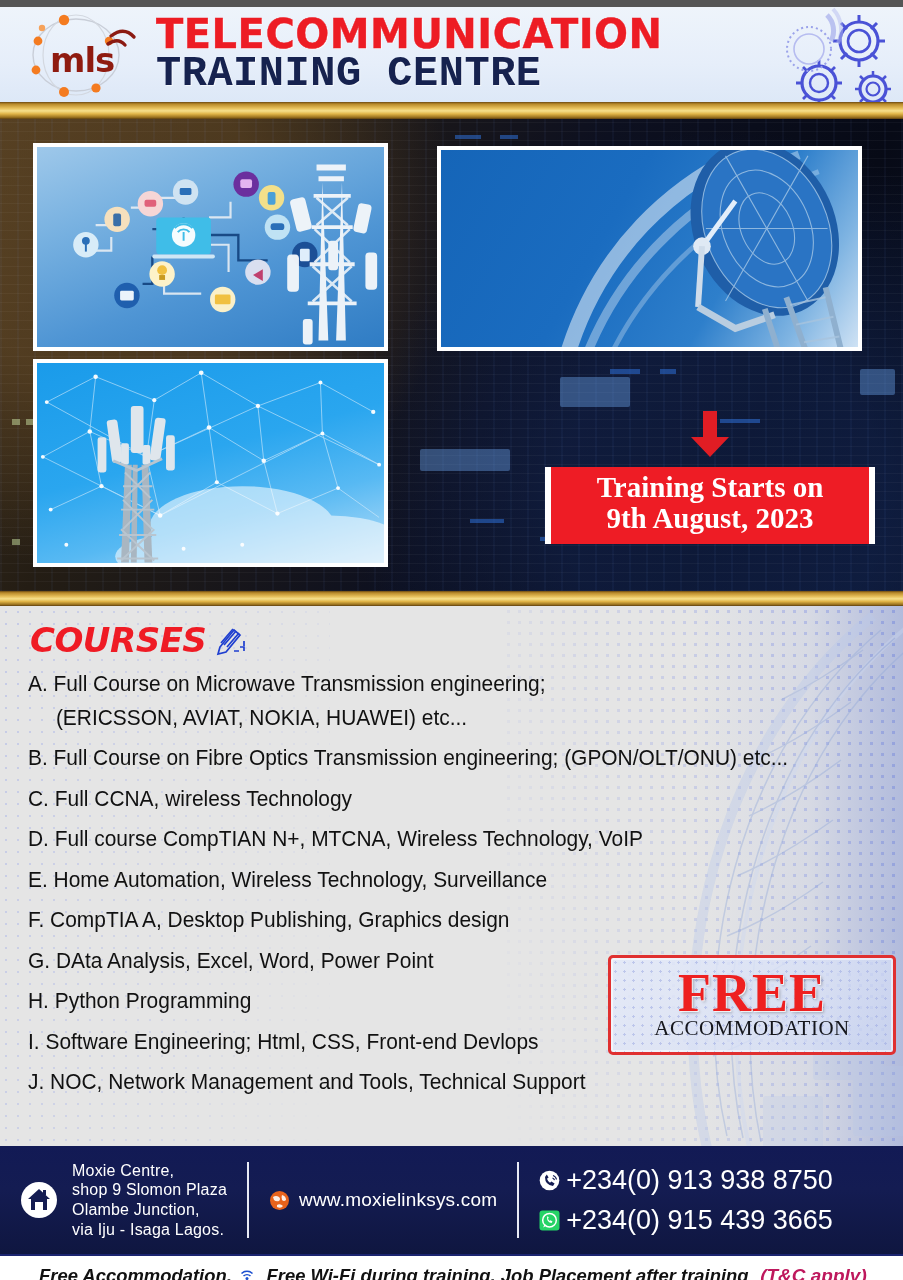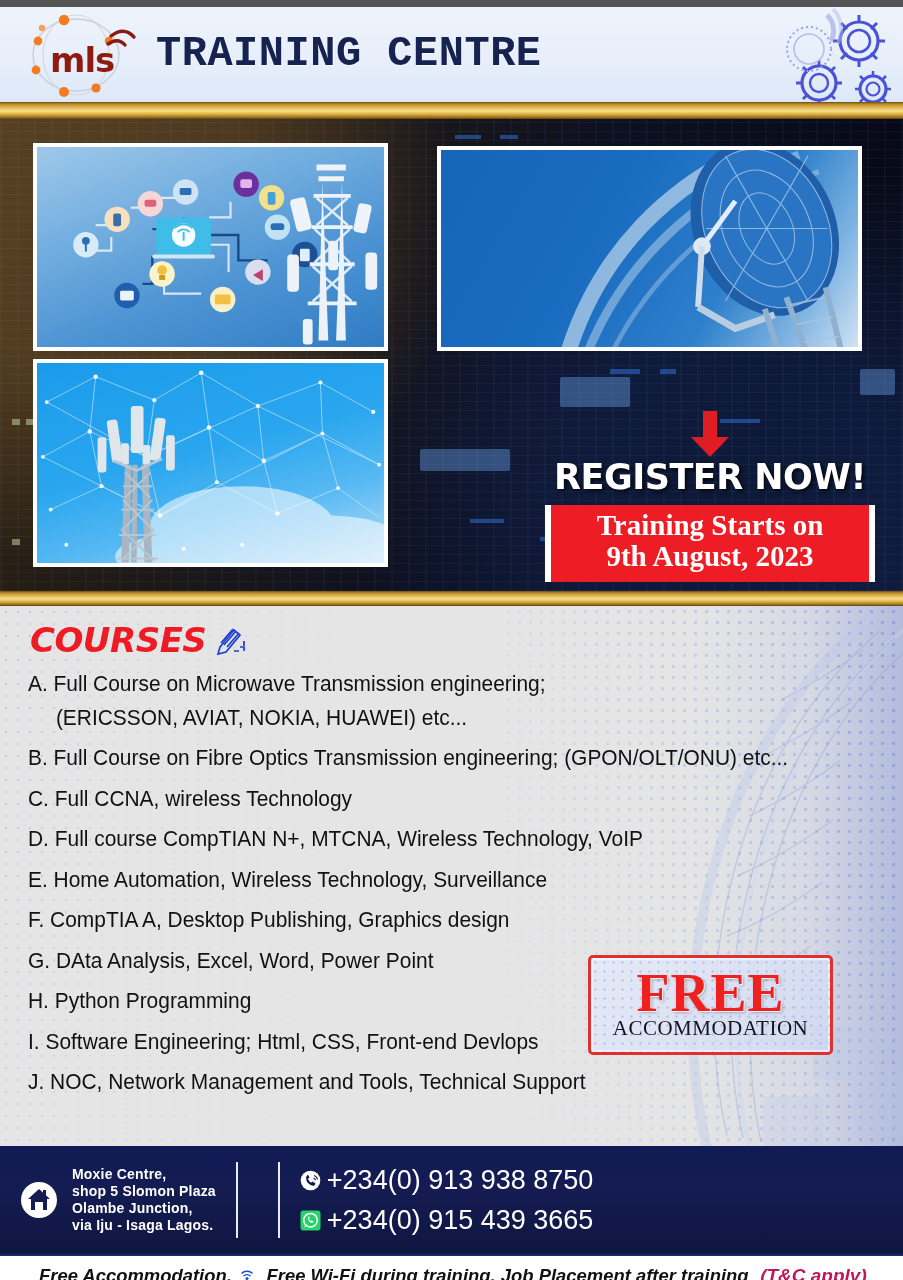--- a/index.html
+++ b/index.html
@@ -163,22 +163,22 @@
     font-size:22.5px;
     line-height:1.0;
     padding:9px 0;
     transform:scaleX(.93);
     transform-origin:left center;
     white-space:nowrap;
   }
   .course-item.indent { padding-left:30px; padding-top:2px; }
 
   .free-stamp {
-    position:absolute; left:588px; top:948px;
-    width:245px; height:100px;
+    position:absolute; left:608px; top:948px;
+    width:288px; height:100px;
     border:3px solid #e03030;
     border-radius:5px;
     background:linear-gradient(135deg, rgba(228,234,250,.85), rgba(208,218,245,.7));
     box-shadow:inset 0 0 0 2px rgba(255,255,255,.55);
     display:flex; flex-direction:column; align-items:center; justify-content:center;
     overflow:hidden;
   }
   .free-stamp .fs-dots {
     position:absolute; inset:0;
     background-image:radial-gradient(#98a5e0 1.3px, transparent 1.4px);
@@ -209,21 +209,21 @@
     background:linear-gradient(180deg,#121a55 0%,#141c52 40%,#0f1640 100%);
     display:flex; align-items:center;
     color:#fff;
     overflow:hidden;
   }
   .f-col { display:flex; align-items:center; }
   .f-addr { margin-left:20px; gap:14px; }
   .home-ic { width:38px; height:38px; flex:0 0 38px; }
   .addr-text {
     font-family:"Liberation Sans", sans-serif;
-    font-size:14px; line-height:1.22; letter-spacing:.2px;font-weight:bold;
+    font-size:16px; line-height:1.22; letter-spacing:.2px;
   }
   .f-sep { width:2px; height:76px; background:#e8eaf5; margin:0 20px; flex:0 0 2px; }
   .f-web { flex-direction:column; align-items:flex-start; gap:9px; }
   .f-line { display:flex; align-items:center; gap:9px;
     font-family:"Liberation Sans", sans-serif; font-size:19px; letter-spacing:.2px; }
   .sm-ic { width:21px; height:21px; flex:0 0 21px; display:block; }
   .f-phones { flex-direction:column; align-items:flex-start; gap:9px; }
   .f-phone { display:flex; align-items:center; gap:6px;
     font-family:"Liberation Sans", sans-serif; font-size:27px; }
 
@@ -266,20 +266,21 @@
       <svg viewBox="0 0 140 90">
         <path d="M96 34 q10 -7 17 1" fill="none" stroke="#8b1a12" stroke-width="3.4" stroke-linecap="round"></path>
         <path d="M99 26 q13 -10 23 1" fill="none" stroke="#8b1a12" stroke-width="3.4" stroke-linecap="round"></path>
       </svg>
       <svg viewBox="0 0 140 90">
         <text x="38" y="62" font-family="DejaVu Sans, sans-serif" font-size="34" font-weight="bold" fill="#8f1b10" letter-spacing="-1">mls</text>
       </svg>
     </div>
 
     <div class="title-block">
+      <div class="t-line1">TELECOMMUNICATION</div>
       <div class="t-line2">TRAINING CENTRE</div>
     </div>
 
     <svg class="gears" viewBox="0 0 128 112">
       <g fill="none" stroke="#4a52d6" stroke-width="3.2">
         <g transform="translate(84,40)">
           <circle r="19"></circle>
             <circle r="11" stroke-width="2.6"></circle>
           <g stroke-width="3">
             <path d="M0-26v8M0 26v-8M-26 0h8M26 0h-8M-18-18l6 6M18 18l-6-6M18-18l-6 6M-18 18l6-6"></path>
@@ -493,21 +494,20 @@
           <path d="M90 112 l26 26 M116 112 l-26 26 M88 140 l30 30 M118 140 l-30 30 M86 170 l34 32 M120 170 l-34 32"></path>
           <path d="M78 100 L102 110 L128 98" stroke-width="3"></path>
         </g>
       </svg>
     </div>
 
     <div class="register">
       <svg class="arrow-down" viewBox="0 0 330 48">
         <path d="M158 0 h14 v26 h12 l-19 20 l-19 -20 h12z" fill="#e01d24"></path>
       </svg>
-      <div class="reg-now">REGISTER NOW!</div>
       <div class="reg-date">
         <div>Training Starts on</div>
         <div>9th August, 2023</div>
       </div>
     </div>
   </div>
 
   <div class="gold-bar thin"></div>
 
   <div class="courses">
@@ -570,29 +570,40 @@
 
     <div class="f-col f-addr">
       <svg class="home-ic" viewBox="0 0 38 38">
         <circle cx="19" cy="19" r="18" fill="#ffffff"></circle>
         <path d="M19 8 L30 18 h-3 v11 h-16 V18 H8z" fill="#141c52"></path>
         <rect x="15" y="21" width="8" height="8" fill="#ffffff"></rect>
         <rect x="23" y="9" width="3" height="5" fill="#141c52"></rect>
       </svg>
       <div class="addr-text">
         <div>Moxie Centre,</div>
-        <div>shop 5 Slomon Plaza</div>
+        <div>shop 9 Slomon Plaza</div>
         <div>Olambe Junction,</div>
         <div>via Iju - Isaga Lagos.</div>
       </div>
     </div>
 
     <div class="f-sep"></div>
 
     <div class="f-col f-web">
+      <div class="f-line">
+        <svg class="sm-ic" viewBox="0 0 21 21">
+          <circle cx="10.5" cy="10.5" r="9.5" fill="#e8631c"></circle>
+          <g fill="#ffffff" opacity=".9">
+            <path d="M4 7 q3 -2 6 0 q2 2 0 4 q-3 1 -5 -1z"></path>
+            <path d="M13 5 q4 1 4 5 q-2 2 -4 0 q-1 -3 0 -5z"></path>
+            <path d="M8 15 q3 -2 6 1 q-2 3 -6 1z"></path>
+          </g>
+        </svg>
+        <span>www.moxielinksys.com</span>
+      </div>
     </div>
 
     <div class="f-sep"></div>
 
     <div class="f-col f-phones">
       <div class="f-phone">
         <svg class="sm-ic" viewBox="0 0 21 21">
           <circle cx="10.5" cy="10.5" r="9.8" fill="#ffffff"></circle>
           <path d="M6 7 q0 8 8 9 l1.6 -2.6 -3.2 -2 -1.4 1.4 q-2.4 -1.6 -3 -4 l1.6 -1.2 -1.8 -3.2z" fill="#141c52"></path>
           <path d="M14 5.5 q3 1 3.5 4" fill="none" stroke="#141c52" stroke-width="1.2"></path>

